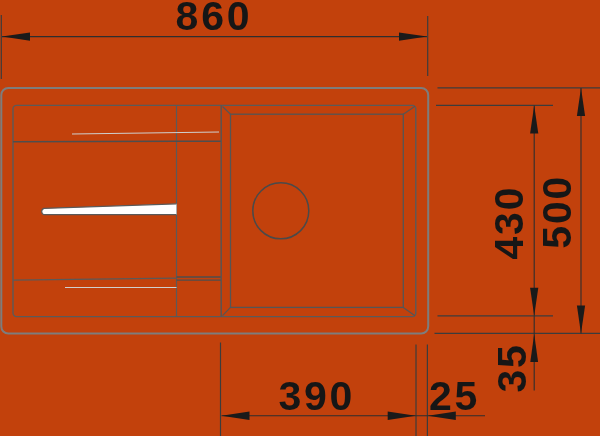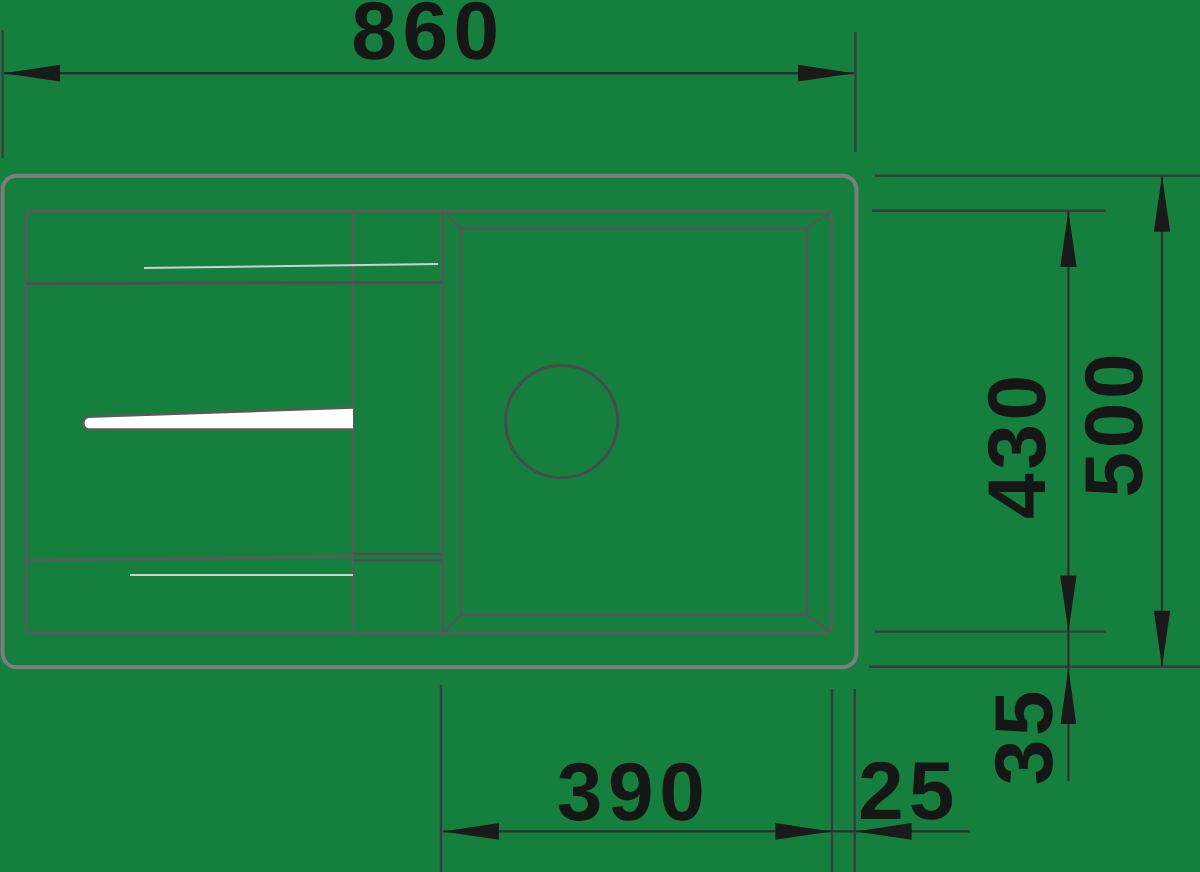--- a/index.html
+++ b/index.html
@@ -1,16 +1,16 @@
 <!DOCTYPE html>
 <html><head>
 <meta charset="utf-8">
 <style>
   html,body{margin:0;padding:0;background:#ffffff;}
-  .wrap{width:600px;height:436px;position:relative;overflow:hidden;background:#15803d;}
+  .wrap{width:600px;height:436px;position:relative;overflow:hidden;background:#c2410c;}
   text{font-family:"Liberation Sans",sans-serif;font-weight:bold;fill:#161616;}
 </style>
 </head>
 <body>
 <div class="wrap">
 <svg width="600" height="436" viewBox="0 0 600 436" xmlns="http://www.w3.org/2000/svg">
 
   <rect x="1.3" y="87.9" width="426.9" height="245.7" rx="7" ry="7" fill="none" stroke="#7d7d7d" stroke-width="2"></rect>
 
   <rect x="13" y="105.4" width="402.8" height="211.2" rx="3.5" ry="3.5" fill="none" stroke="#5a5a5a" stroke-width="1.4"></rect>

